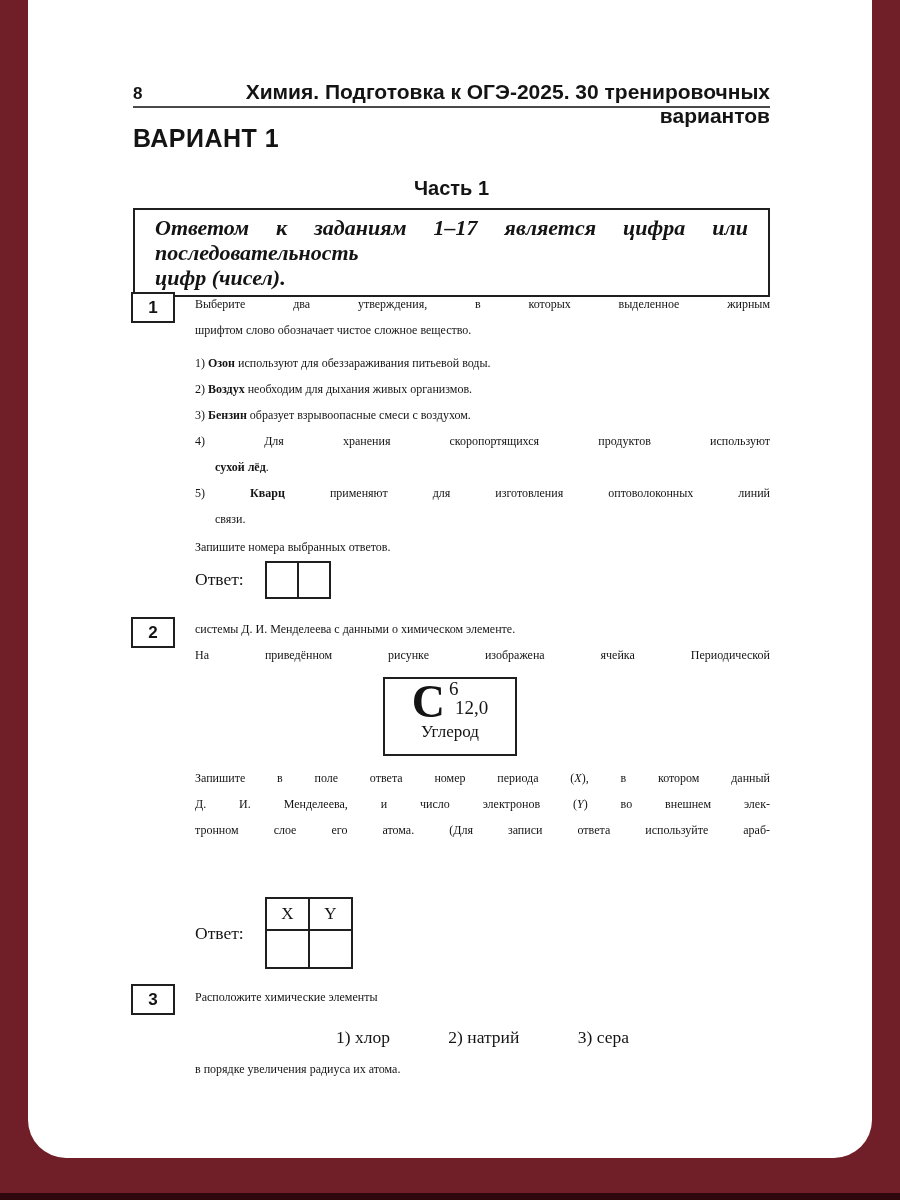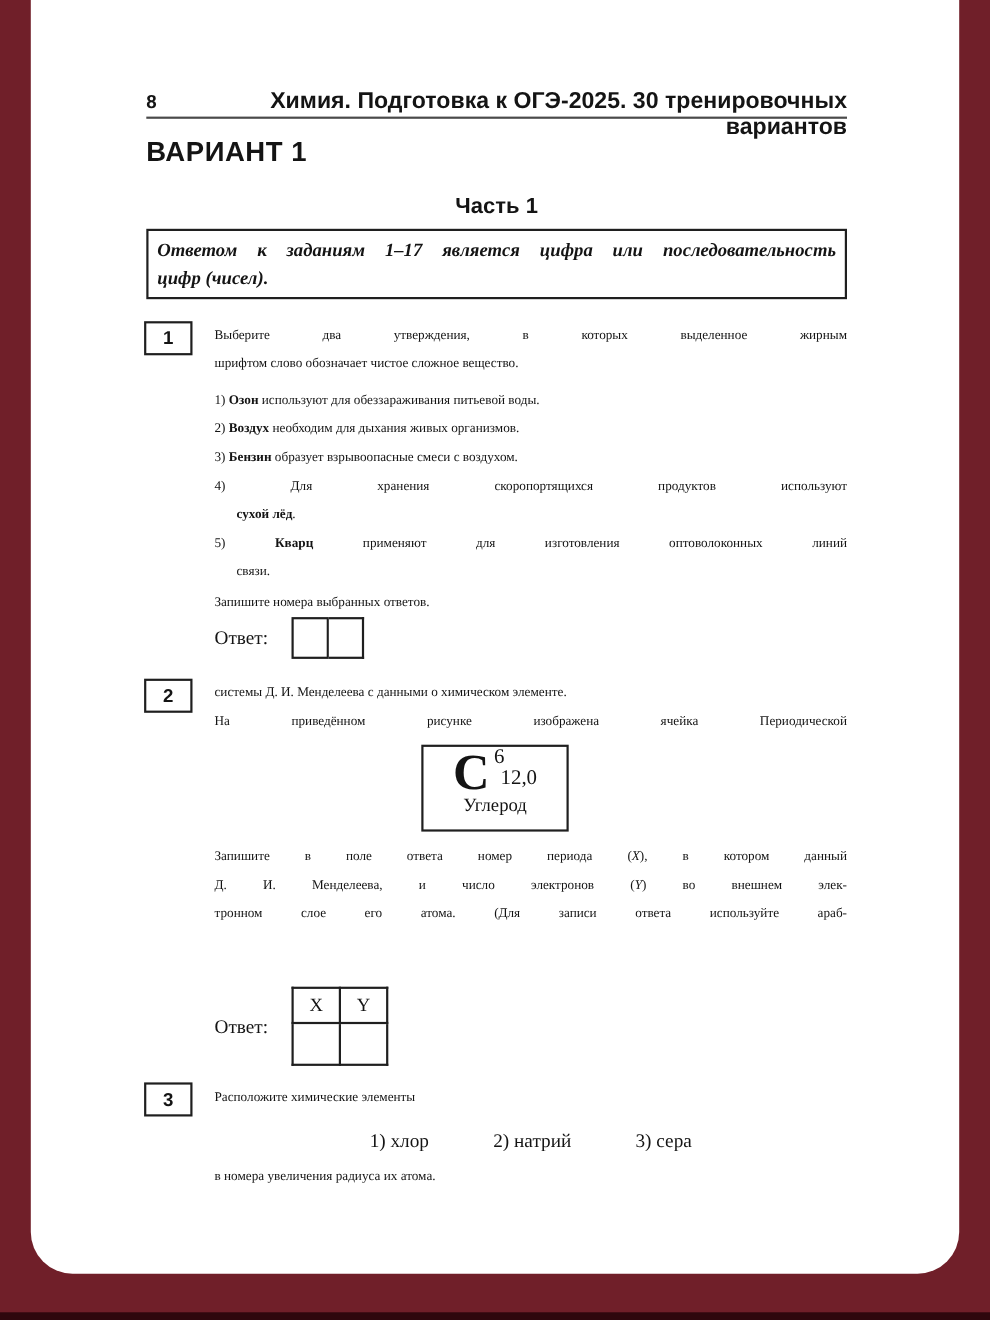--- a/index.html
+++ b/index.html
@@ -20,22 +20,22 @@
   .hdr{display:flex;justify-content:space-between;align-items:baseline;width:637px;
        font-family:"Liberation Sans","DejaVu Sans",sans-serif;font-weight:bold;}
   .pgnum{font-size:17px;}
   .runtitle{font-size:21px;text-align:right;}
   .rule{width:637px;height:2px;background:#4a4a4a;}
   .h1{width:637px;text-align:left;font-family:"Liberation Sans","DejaVu Sans",sans-serif;
       font-weight:bold;font-size:25px;letter-spacing:.5px;}
   .h2{width:637px;text-align:center;font-family:"Liberation Sans","DejaVu Sans",sans-serif;
       font-weight:bold;font-size:20px;}
   
-  .ibox{width:637px;box-sizing:border-box;border:2px solid #1f1f1f;padding:5px 8px;
-        font-weight:bold;font-style:italic;font-size:17px;line-height:25px;}
+  .ibox{width:637px;box-sizing:border-box;border:2px solid #1f1f1f;padding:5px 20px;
+        font-weight:bold;font-style:italic;font-size:22px;line-height:25px;}
   
   .qnum{width:40px;height:27px;border:2px solid #1f1f1f;display:flex;align-items:center;justify-content:center;
         font-family:"Liberation Sans","DejaVu Sans",sans-serif;font-weight:bold;font-size:17px;background:#fff;}
   .txt{font-size:12px;line-height:26px;width:575px;}
   .line{display:block;}
   .jf{text-align:justify;text-align-last:justify;}
   .b{font-weight:bold;}
   .i{font-style:italic;}
   .cont{padding-left:20px;}
   .optline{line-height:26px;}
@@ -155,17 +155,17 @@
     <span>3</span>
   </div>
   <div class="txt abs" style="top:984px;left:62px;">Расположите химические элементы</div>
 
   <div class="elems abs" style="top:1024px;left:62px;">
     <span>1) хлор</span>
     <span>2) натрий</span>
     <span>3) сера</span>
   </div>
 
-  <div class="txt abs" style="top:1056px;left:62px;">в номера увеличения радиуса их атома.</div>
+  <div class="txt abs" style="top:1056px;left:62px;">в порядке увеличения радиуса их атома.</div>
 
 </div>
 
 <div class="bottom-line"></div>
 
 </body></html>

